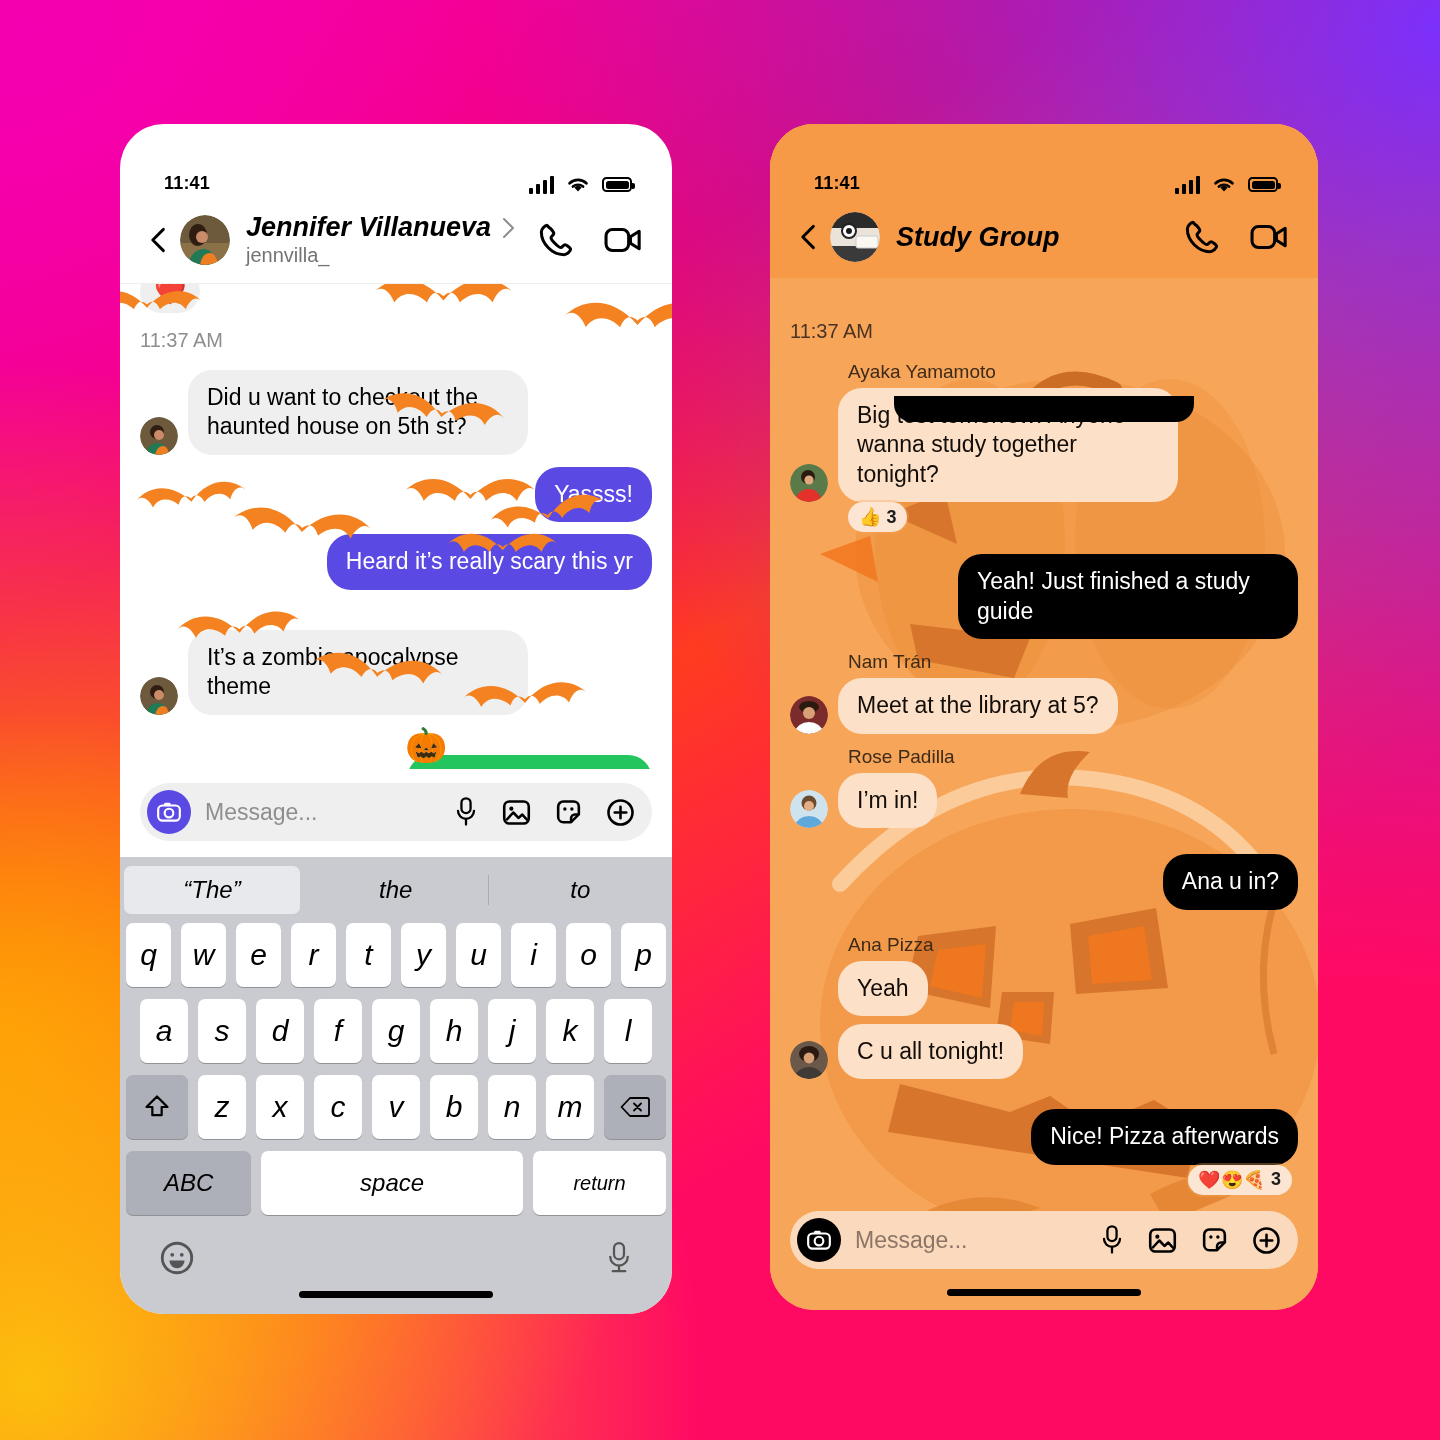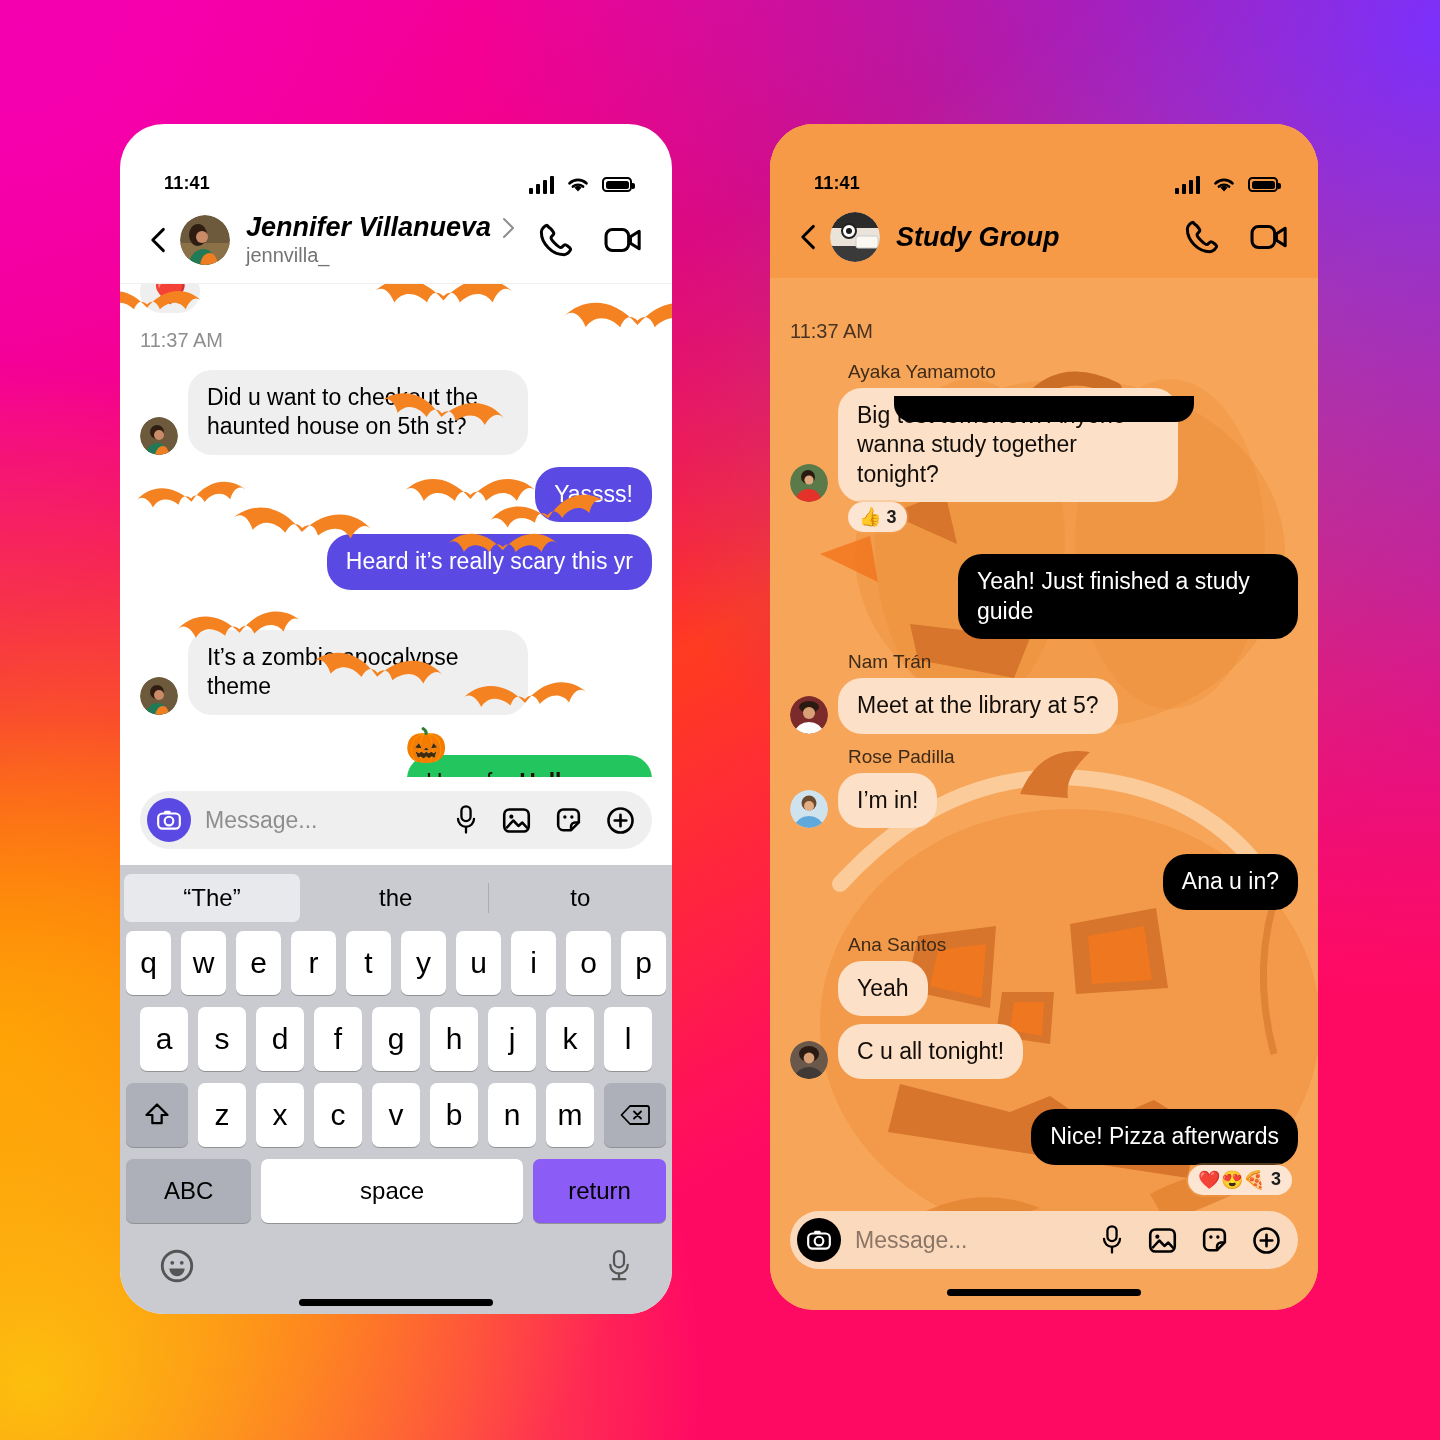--- a/index.html
+++ b/index.html
@@ -93,32 +93,32 @@
   #phone-left .comp-pill { background:#EFEFEF; }
   #phone-right .comp-pill { background:#FBD9BC; }
   .cam { width:44px;height:44px;border-radius:50%;display:flex;align-items:center;justify-content:center;flex:0 0 auto;}
   #phone-left .cam { background:#5A4AE3; }
   #phone-right .cam { background:#000; }
   .msg-placeholder { flex:1 1 auto; font-size: 23px; color:#8E8E8E; margin-left: 14px; position:relative; }
   #phone-right .msg-placeholder { color:#8A7566; }
   .comp-icons { display:flex; align-items:center; gap: 21px; flex:0 0 auto; }
 
   
-  .keyboard { flex:0 0 auto; background:#C9CBD0; padding-bottom: 8px; }
+  .keyboard { flex:0 0 auto; background:#C9CBD0; padding-bottom: 16px; font-style: italic; }
   .predict { display:flex; align-items:center; height: 66px; }
   .predict .p { flex:1 1 0; text-align:center; font-size: 24px; color:#000; }
   .predict .p.first { background:#E8E9EC; border-radius:7px; margin: 6px 4px; padding: 10px 0; flex:0 0 176px; }
   .predict .divider { width:1px; height:30px; background:#AAACB2; }
   .krow { display:flex; justify-content:center; gap: 10px; margin-bottom: 12px; padding: 0 6px; }
   .key { background:#fff; border-radius:7px; width:48px; height:64px; display:flex; align-items:center;
          justify-content:center; font-size:30px; color:#000; box-shadow: 0 1px 0 rgba(0,0,0,.28); }
   .key.wide { width: 62px; background:#ADB0B8; }
   .key.abc { width: 128px; background:#ADB0B8; font-size:24px; }
   .key.space { width: 268px; font-size:24px; }
-  .key.ret  { width: 136px; background:#8b5cf6; font-size:24px; }
+  .key.ret  { width: 136px; background:#ffffff; font-size:20px; }
   .kbot { display:flex; align-items:center; justify-content:space-between; padding: 12px 38px 4px; }
   .homebar { width: 194px; height: 7px; background:#000; border-radius: 4px; margin: 10px auto 0; }
   #phone-right .homebar { margin-top: 4px; }
 
   
   #phone-right .chat-header, #phone-right .statusbar { background: #F79A47; }
   .notch { position:absolute; left:50%; transform:translateX(-50%); top: 272px; width: 300px; height: 26px;
            background:#000; border-radius: 0 0 18px 18px; z-index: 4; }
 
   
@@ -556,21 +556,21 @@
             </g>
           </svg>
       </div>
       <div class="bubble b-cream">I’m in!</div>
     </div>
 
     <div class="row out" style="margin-top:26px">
       <div class="bubble b-black">Ana u in?</div>
     </div>
 
-    <div class="sender" style="margin-top:24px">Ana Santos</div>
+    <div class="sender" style="margin-top:24px">Ana Pizza</div>
     <div class="row" style="margin-bottom:8px">
       <div class="av spacer"></div>
       <div class="bubble b-cream">Yeah</div>
     </div>
     <div class="row">
       <div class="av">
         <svg width="38" height="38" viewBox="0 0 38 38">
             <defs>
               <clipPath id="r4">
                 <circle cx="19" cy="19" r="19"></circle>

